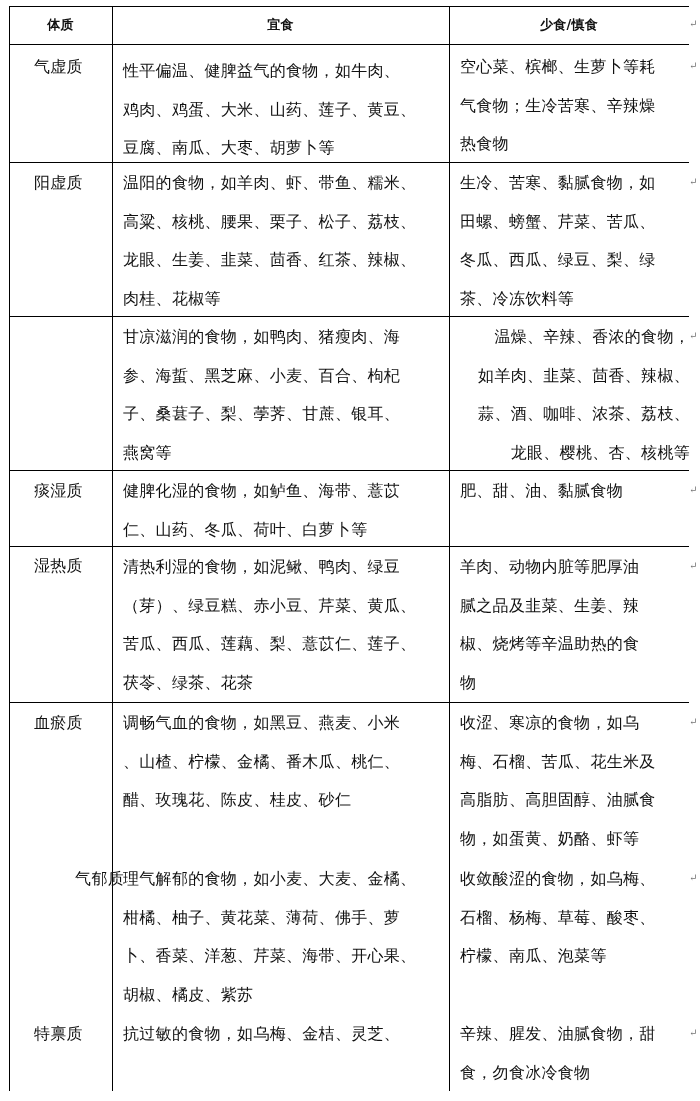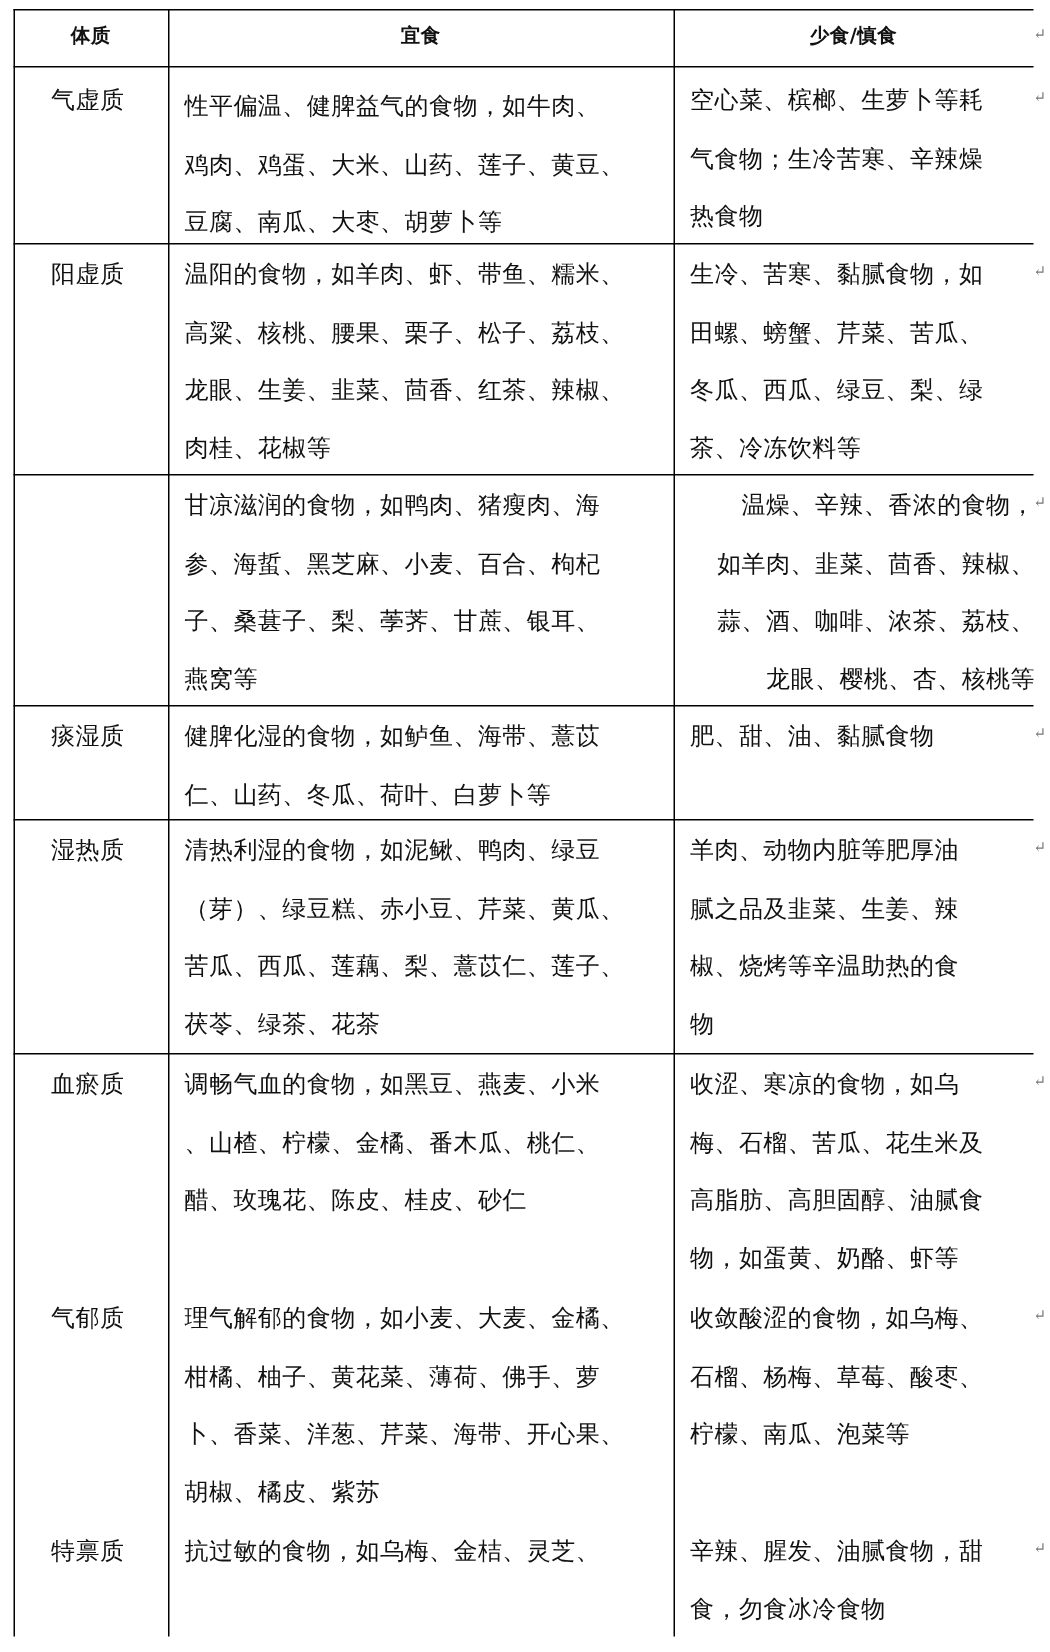--- a/index.html
+++ b/index.html
@@ -78,21 +78,21 @@
 
   <div class="cell ctype" style="top:472px;">痰湿质</div>
   <div class="cell cgood" style="top:472px;">
     <span class="line">健脾化湿的食物，如鲈鱼、海带、薏苡</span>
     <span class="line">仁、山药、冬瓜、荷叶、白萝卜等</span>
   </div>
   <div class="cell cbad" style="top:472px;">
     <span class="line">肥、甜、油、黏腻食物</span>
   </div>
 
-  <div class="cell ctype" style="top:548px;">湿热质</div>
+  <div class="cell ctype" style="top:548px;font-family:Liberation Mono, monospace;">湿热质</div>
   <div class="cell cgood" style="top:548px;">
     <span class="line">清热利湿的食物，如泥鳅、鸭肉、绿豆</span>
     <span class="line">（芽）、绿豆糕、赤小豆、芹菜、黄瓜、</span>
     <span class="line">苦瓜、西瓜、莲藕、梨、薏苡仁、莲子、</span>
     <span class="line">茯苓、绿茶、花茶</span>
   </div>
   <div class="cell cbad" style="top:548px;">
     <span class="line">羊肉、动物内脏等肥厚油</span>
     <span class="line">腻之品及韭菜、生姜、辣</span>
     <span class="line">椒、烧烤等辛温助热的食</span>
@@ -105,21 +105,21 @@
     <span class="line">、山楂、柠檬、金橘、番木瓜、桃仁、</span>
     <span class="line">醋、玫瑰花、陈皮、桂皮、砂仁</span>
   </div>
   <div class="cell cbad" style="top:704px;">
     <span class="line">收涩、寒凉的食物，如乌</span>
     <span class="line">梅、石榴、苦瓜、花生米及</span>
     <span class="line">高脂肪、高胆固醇、油腻食</span>
     <span class="line">物，如蛋黄、奶酪、虾等</span>
   </div>
 
-  <div class="cell ctype" style="top:860px;">气郁质</div>
+  <div class="cell ctype" style="top:860px;text-align:right;">气郁质</div>
   <div class="cell cgood" style="top:860px;">
     <span class="line">理气解郁的食物，如小麦、大麦、金橘、</span>
     <span class="line">柑橘、柚子、黄花菜、薄荷、佛手、萝</span>
     <span class="line">卜、香菜、洋葱、芹菜、海带、开心果、</span>
     <span class="line">胡椒、橘皮、紫苏</span>
   </div>
   <div class="cell cbad" style="top:860px;">
     <span class="line">收敛酸涩的食物，如乌梅、</span>
     <span class="line">石榴、杨梅、草莓、酸枣、</span>
     <span class="line">柠檬、南瓜、泡菜等</span>

